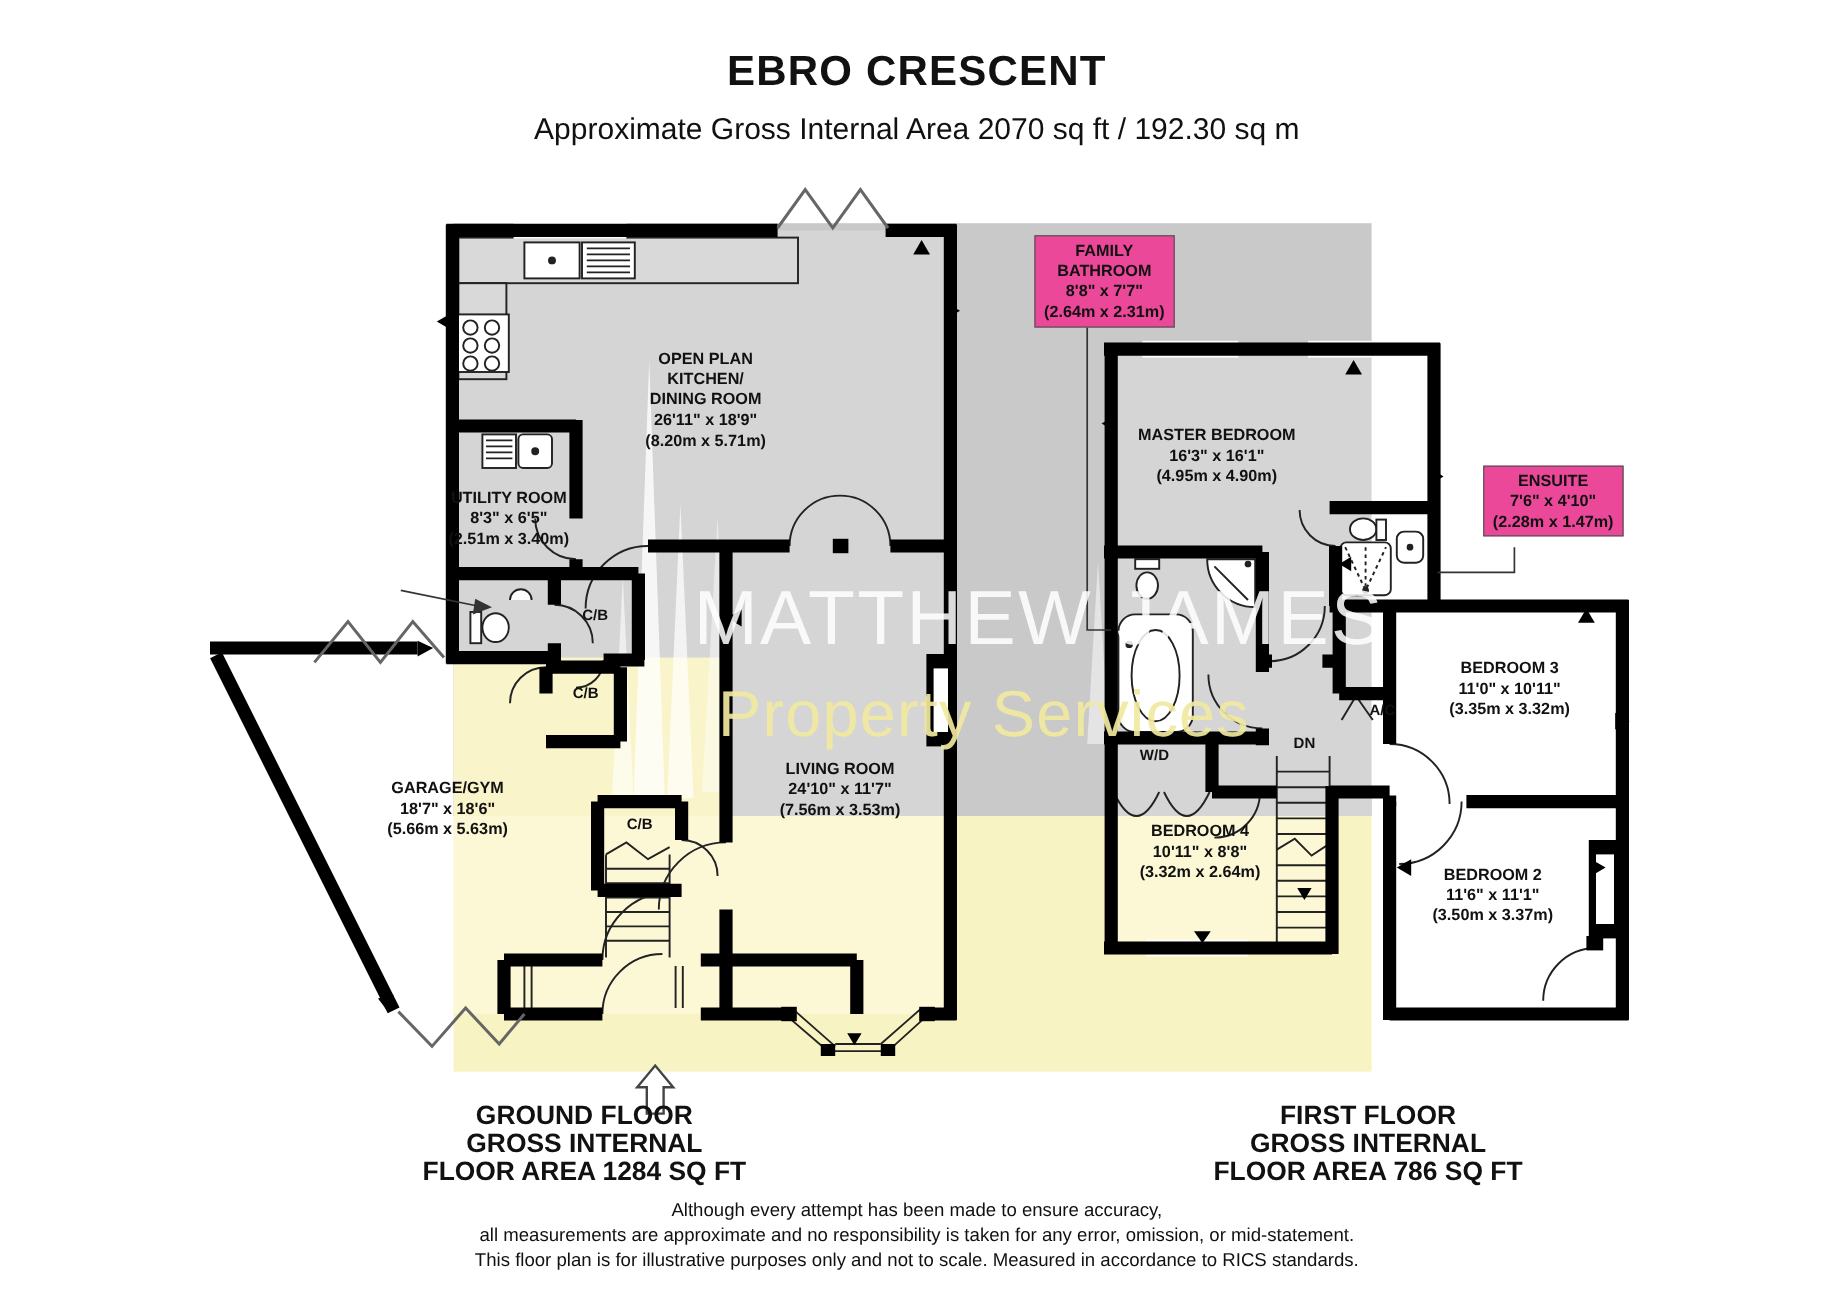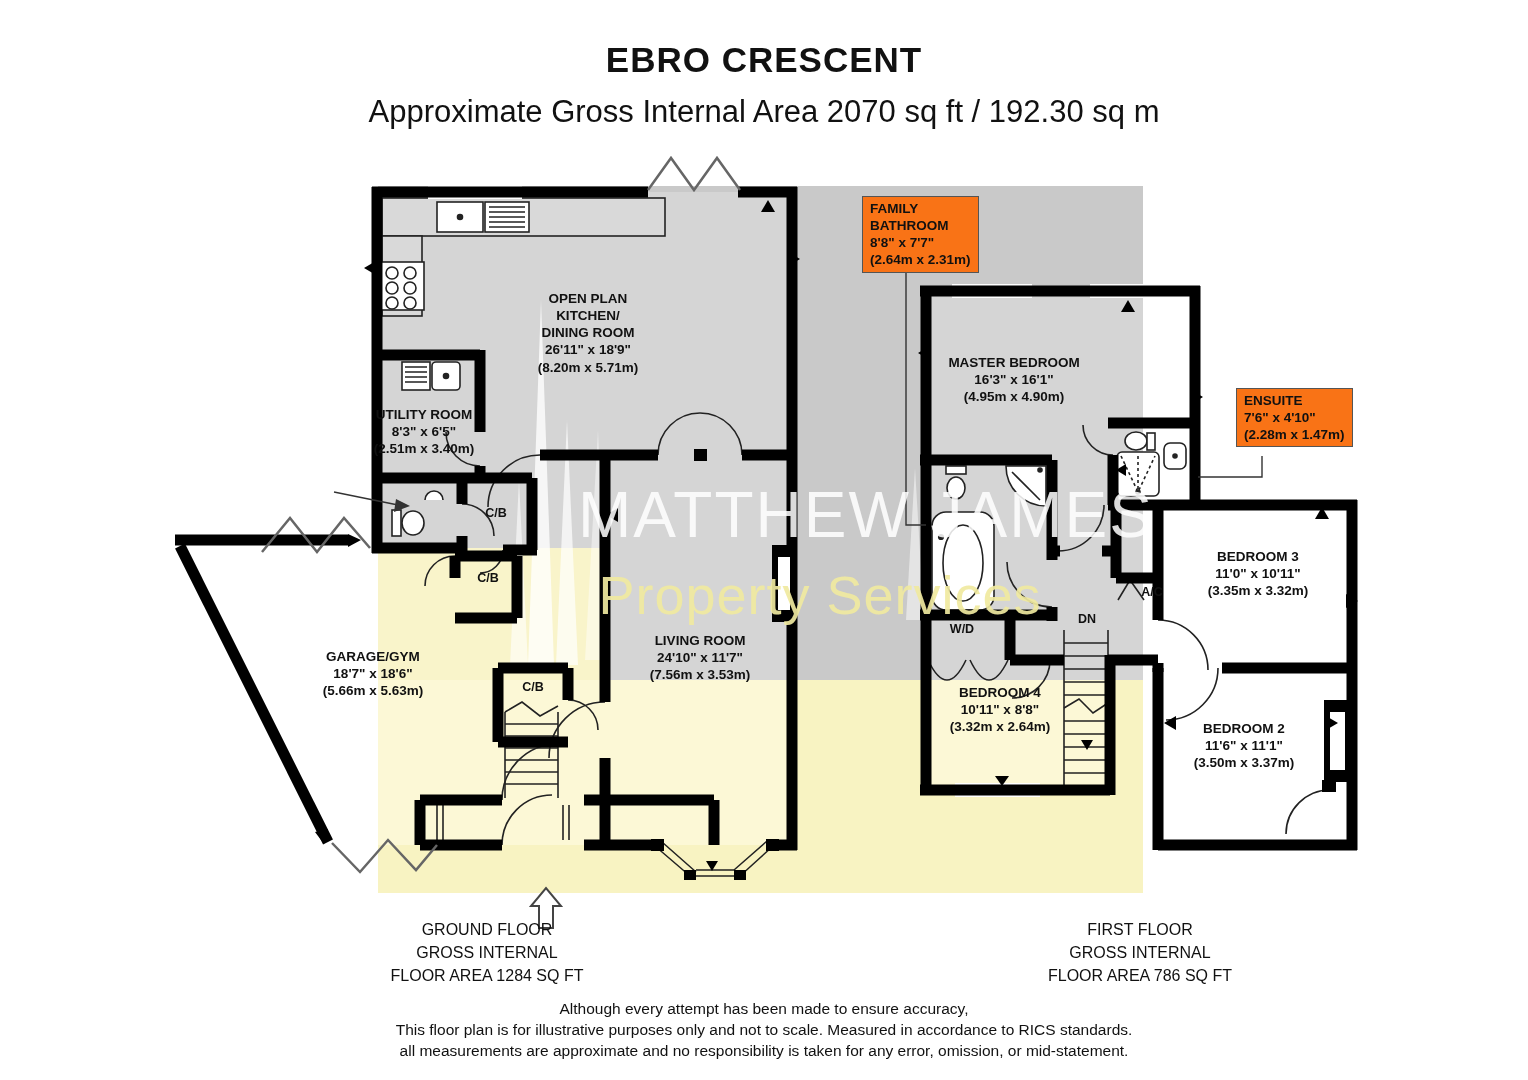--- a/index.html
+++ b/index.html
@@ -1,26 +1,26 @@
 <!DOCTYPE html>
 <html><head>
 <meta charset="utf-8">
 <style>
   html,body{margin:0;padding:0;background:#ffffff;}
   .page{position:relative;width:1528px;height:1072px;background:#ffffff;overflow:hidden;
         font-family:"Liberation Sans",sans-serif;color:#111;}
   svg{position:absolute;left:0;top:0;}
   .abs{position:absolute;transform:translateX(-50%);text-align:center;white-space:nowrap;}
   .title{font-size:35px;font-weight:bold;letter-spacing:1px;}
-  .subtitle{font-size:31px;text-align:center;}
+  .subtitle{font-size:25px;text-align:center;}
   .lbl{font-size:13.5px;font-weight:bold;line-height:1.27;}
   .lbl.small{font-size:12.5px;}
-  .co{position:absolute;background:#f97316;border:1.6px solid #555;padding:3px 7px;
-      font-size:13.5px;font-weight:bold;line-height:1.27;white-space:nowrap;z-index:4;}
-  .caption{font-size:16px;font-weight:normal;line-height:23px;}
+  .co{position:absolute;background:#ec4899;border:1.6px solid #555;padding:3px 7px;
+      font-size:13.5px;font-weight:bold;line-height:1.27;text-align:center;white-space:nowrap;z-index:4;}
+  .caption{font-size:22px;font-weight:bold;line-height:23px;}
   .disc{font-size:15.5px;line-height:21px;font-weight:normal;}
   .wm1{font-size:64px;font-weight:normal;color:rgba(255,255,255,0.86);letter-spacing:2px;z-index:3;}
   .wm2{font-size:54px;color:rgba(240,233,160,0.92);letter-spacing:1px;z-index:3;}
   .z2{z-index:2;}
 </style>
 </head>
 <body>
 
 <div class="page">
 
@@ -356,17 +356,17 @@
   <div>FLOOR AREA 1284 SQ FT</div>
 </div>
 <div class="abs caption z2" style="left:1140px;top:918px;">
   <div>FIRST FLOOR</div>
   <div>GROSS INTERNAL</div>
   <div>FLOOR AREA 786 SQ FT</div>
 </div>
 
 <div class="abs disc z2" style="left:764px;top:998px;">
   <div>Although every attempt has been made to ensure accuracy,</div>
+  <div>all measurements are approximate and no responsibility is taken for any error, omission, or mid-statement.</div>
   <div>This floor plan is for illustrative purposes only and not to scale. Measured in accordance to RICS standards.</div>
-  <div>all measurements are approximate and no responsibility is taken for any error, omission, or mid-statement.</div>
 </div>
 
 </div>
 
 </body></html>

